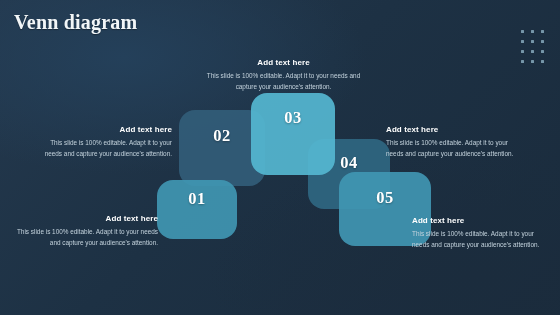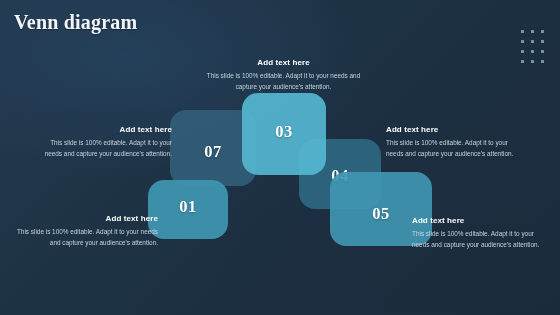--- a/index.html
+++ b/index.html
@@ -40,42 +40,42 @@
   #dot-grid i::after{
     content:"";position:absolute;left:3px;top:3px;
     width:2.6px;height:2.6px;border-radius:.5px;
     background:#8fb4c6;opacity:.78;
   }
 
   
   .shape{
     position:absolute;
     border-radius:16px;
-    display:flex;align-items:flex-end;justify-content:center;
+    display:flex;align-items:center;justify-content:center;margin-left:9px;
   }
   .shape .num{
     font-family:"Liberation Serif", serif;
     font-weight:700;font-size:16.5px;color:#ffffff;
     letter-spacing:.5px;
     text-shadow:0 1px 2px rgba(0,0,0,.3);
     pointer-events:none;
   }
   #shape-01{left:148px;top:180px;width:80px;height:59px;
     background:rgba(64,150,178,.92);
     padding-bottom:22px;box-sizing:border-box;}
   #shape-02{left:170px;top:110px;width:86px;height:76px;
     background:rgba(49,92,119,.95);
     padding-bottom:24px;box-sizing:border-box;}
   #shape-03{left:242px;top:93px;width:84px;height:82px;
     background:rgba(84,182,208,.93);
     padding-bottom:33px;box-sizing:border-box;}
   #shape-04{left:299px;top:139px;width:82px;height:70px;
     background:rgba(46,101,128,.95);
     padding-bottom:23px;box-sizing:border-box;}
-  #shape-05{left:330px;top:172px;width:102px;height:74px;
+  #shape-05{left:330px;top:172px;width:92px;height:74px;
     background:rgba(64,150,178,.92);
     padding-bottom:22px;box-sizing:border-box;}
 
   
   #shape-02{z-index:2}
   #shape-04{z-index:2}
   #shape-01{z-index:3}
   #shape-05{z-index:3}
   #shape-03{z-index:4}
 
@@ -115,21 +115,21 @@
       <i></i>
     <i></i>
       <i></i>
       <i></i>
     <i></i>
       <i></i>
       <i></i>
   </div>
 
   <div class="shape" id="shape-02">
-    <span class="num">07</span>
+    <span class="num">02</span>
   </div>
   <div class="shape" id="shape-04">
     <span class="num">04</span>
   </div>
   <div class="shape" id="shape-01">
     <span class="num">01</span>
   </div>
   <div class="shape" id="shape-05">
     <span class="num">05</span>
   </div>

